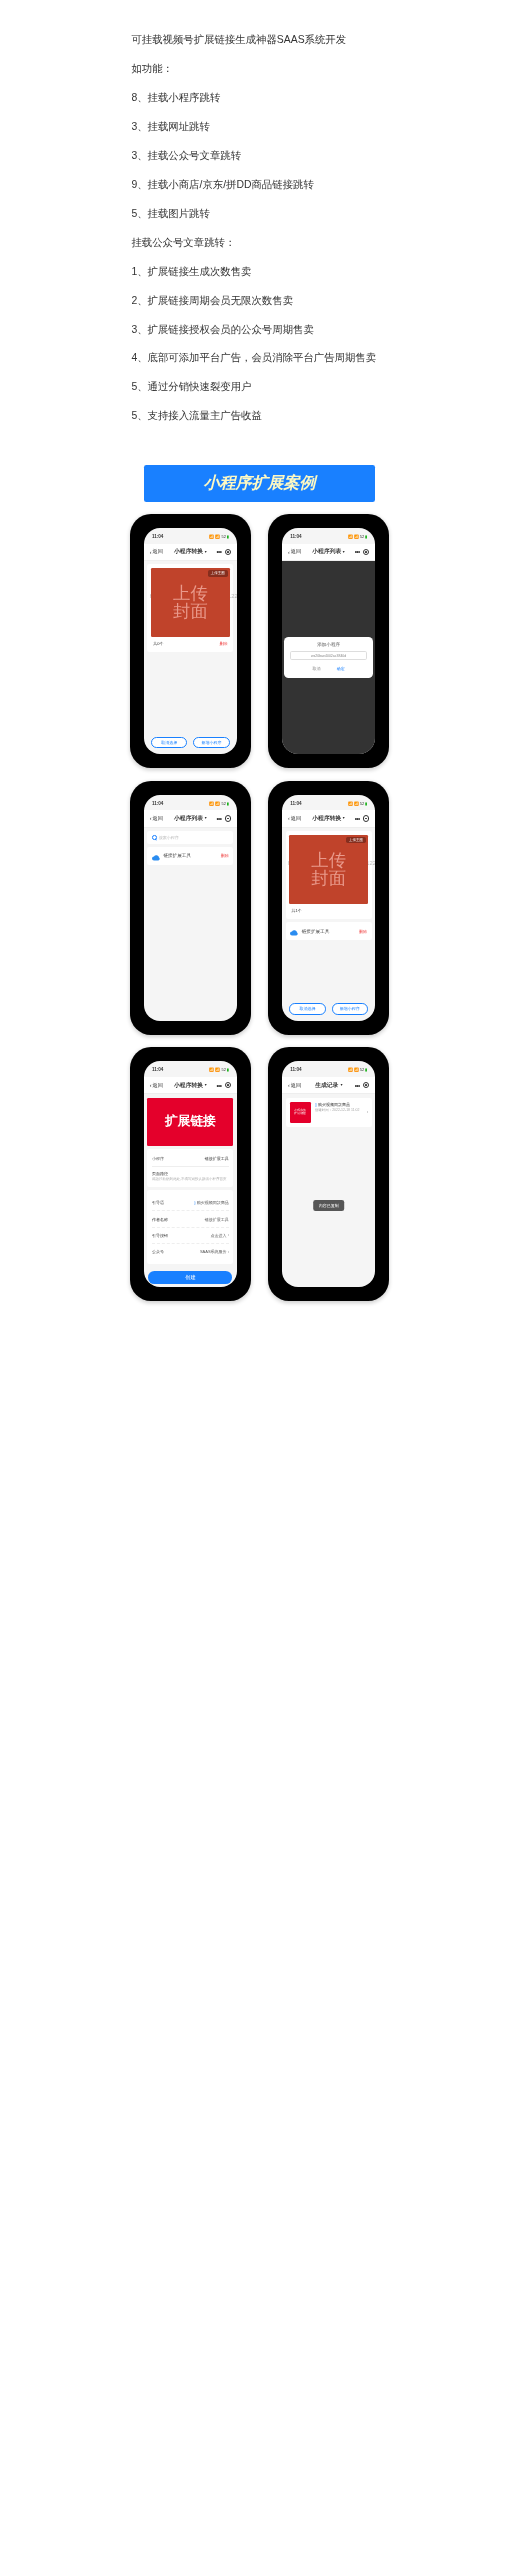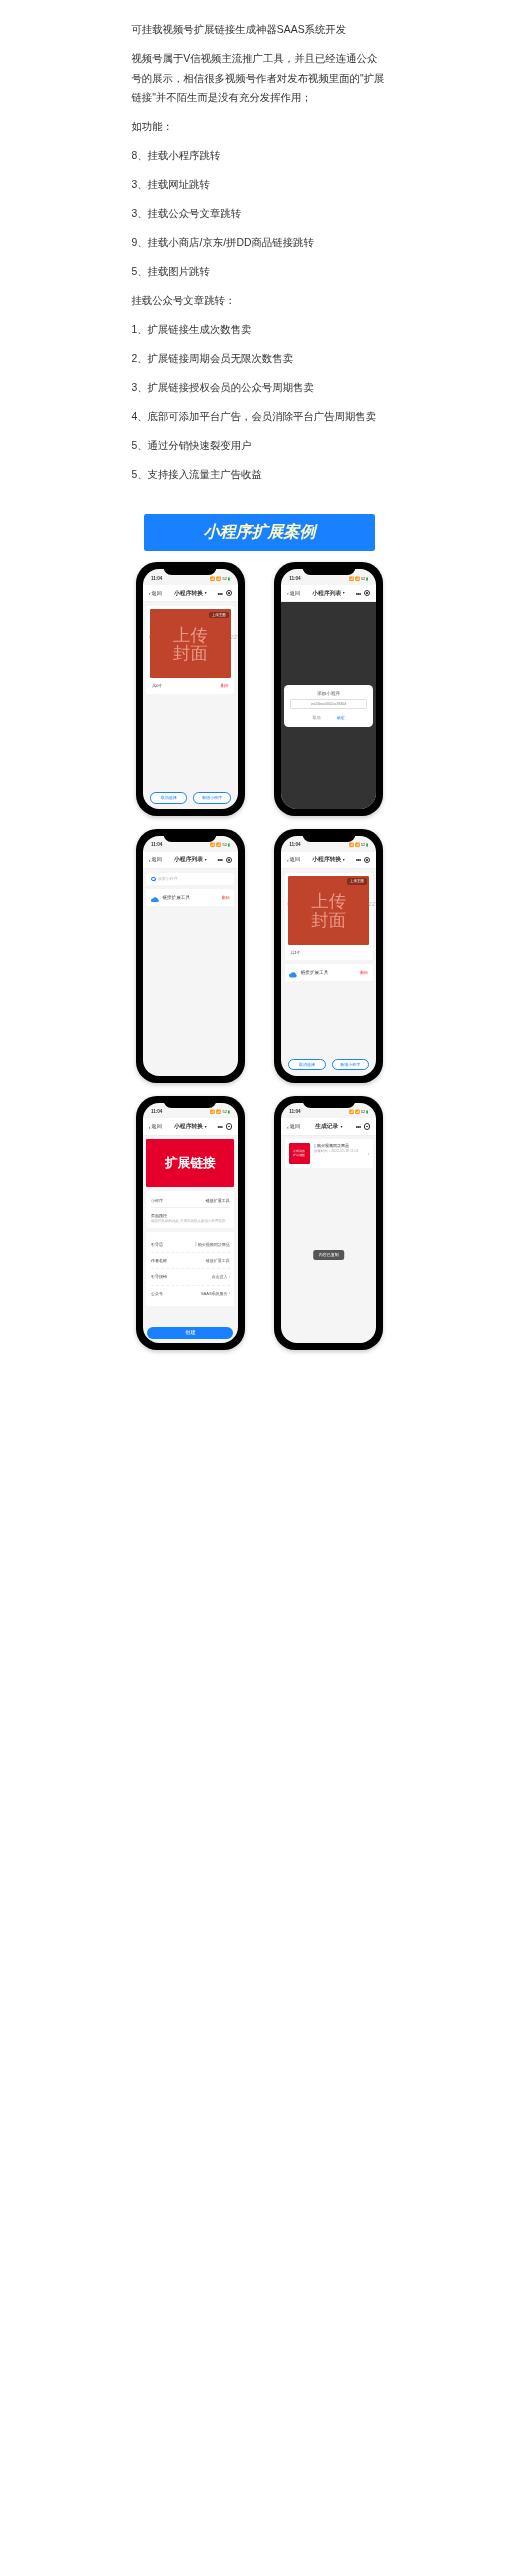--- a/index.html
+++ b/index.html
@@ -9,21 +9,21 @@
     }
     body {
       width: 519px;
       font-family: -apple-system, BlinkMacSystemFont, "PingFang SC", "Microsoft YaHei", sans-serif;
       background: #fff;
       color: #333;
     }
     .content-section {
       width: 277px;
       max-width: 519px;
-      margin: 6px auto;
+      margin: 16px auto;
       padding: 14px 10.4px;
     }
     .content-section p {
       font-size: 10.4px;
       line-height: 1.9;
       margin-bottom: 9.2px;
       color: #333;
     }
     .watermark {
       position: absolute;
@@ -53,25 +53,25 @@
       width: 265px;
       max-width: 519px;
       margin: 0 auto;
       padding: 11.5px 0 23px;
       display: grid;
       grid-template-columns: repeat(2, 1fr);
       gap: 12.7px 11.5px;
       justify-items: center;
     }
     .phone-frame {
-      width: 109px;
+      width: 121px;
       height: 254px;
       background: #000;
       border-radius: 21px;
-      padding: 7px;
+      padding: 14px;
       position: relative;
       box-shadow: 0 1.2px 4.6px rgba(0,0,0,0.2);
     }
     .phone-notch {
       position: absolute;
       top: 0;
       left: 50%;
       transform: translateX(-50%);
       width: 53px;
       height: 12.7px;
@@ -456,21 +456,20 @@
       padding: 2.9px 5.8px;
       border-radius: 2.3px;
     }
     .dark-screen { background: #555; }
   </style>
 </head>
 <body>
 
 <div class="content-section">
   <p>可挂载视频号扩展链接生成神器SAAS系统开发</p>
-  <p>视频号属于V信视频主流推广工具，并且已经连通公众号的展示，相信很多视频号作者对发布视频里面的"扩展链接"并不陌生而是没有充分发挥作用；</p>
   <p>如功能：</p>
   <p>8、挂载小程序跳转</p>
   <p>3、挂载网址跳转</p>
   <p>3、挂载公众号文章跳转</p>
   <p>9、挂载小商店/京东/拼DD商品链接跳转</p>
   <p>5、挂载图片跳转</p>
   <p>挂载公众号文章跳转：</p>
   <p>1、扩展链接生成次数售卖</p>
   <p>2、扩展链接周期会员无限次数售卖</p>
   <p>3、扩展链接授权会员的公众号周期售卖</p>

